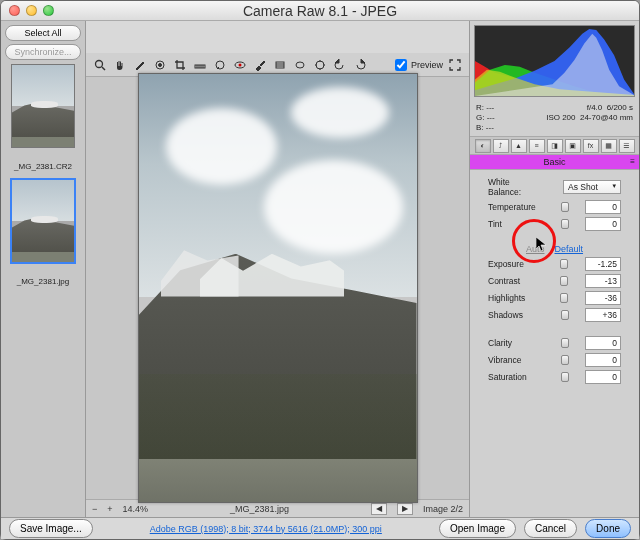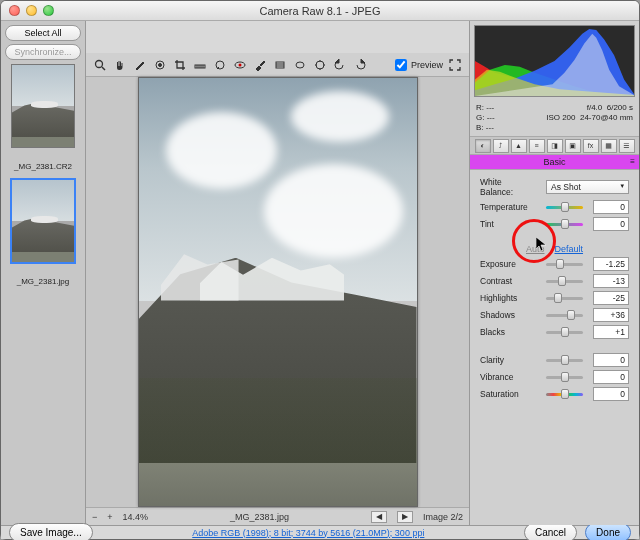--- a/index.html
+++ b/index.html
@@ -4,21 +4,21 @@
 <style>
   * { box-sizing: border-box; margin: 0; padding: 0; font-family: "Lucida Grande", Helvetica, Arial, sans-serif; }
   body { background: #999; width: 640px; height: 540px; overflow: hidden; }
   .window { position: relative; width: 640px; height: 540px; background: #d9d9d9; border: 1px solid #666; border-radius: 6px; display: flex; flex-direction: column; }
   .titlebar { height: 20px; background: linear-gradient(#f6f6f6, #dcdcdc); border-bottom: 1px solid #aaa; display: flex; align-items: center; position: relative; border-radius: 5px 5px 0 0; }
   .traffic { display: flex; gap: 6px; margin-left: 8px; }
   .tl { width: 11px; height: 11px; border-radius: 50%; border: 0.5px solid rgba(0,0,0,.25); }
   .tl.r { background: radial-gradient(circle at 35% 30%, #ff9b92, #ff5f57); }
   .tl.y { background: radial-gradient(circle at 35% 30%, #ffe08a, #ffbd2e); }
   .tl.g { background: radial-gradient(circle at 35% 30%, #9be28d, #28c940); }
-  .title { position: absolute; left: 0; right: 0; text-align: center; font-size: 11px; color: #333; }
+  .title { position: absolute; left: 0; right: 0; text-align: center; font-size: 14px; color: #333; }
   .body { flex: 1; display: flex; min-height: 0; }
   .filmstrip { width: 85px; background: #c7c7c7; border-right: 1px solid #999; display: flex; flex-direction: column; align-items: center; padding: 4px 4px; gap: 4px; }
   .btnbar { width: 100%; display: flex; flex-direction: column; gap: 3px; }
   .btn-s { font-size: 9px; padding: 2px 0; background: linear-gradient(#fdfdfd,#e7e7e7); border: 1px solid #999; border-radius: 9px; text-align: center; cursor: default; }
   .btn-s.dis { color: #999; }
   .thumb { width: 64px; height: 84px; background: #aaa; border: 1px solid #777; position: relative; display:flex; align-items:flex-end; justify-content:center;}
   .thumb.sel { outline: 2px solid #3b82f6; outline-offset: -1px; }
   .thumb .sky { position:absolute; inset:0 0 50% 0; background: linear-gradient(#b6c4cd,#d6dde0);}
   .thumb .mtn { position:absolute; inset:45% 0 12% 0; background: linear-gradient(#6a6a64,#52524b); clip-path: polygon(0 30%,20% 10%,45% 0,70% 15%,100% 25%,100% 100%,0 100%);}
   .thumb .water{ position:absolute; inset:88% 0 0 0; background:#7c8073;}
@@ -47,36 +47,36 @@
   .histo { height:72px; margin:4px; border:1px solid #888; background:#2a2a2a; position:relative; overflow:hidden;}
   .histo svg { position:absolute; inset:0; width:100%; height:100%;}
   .meta { padding:2px 6px 4px; display:flex; justify-content:space-between; font-size:8px; color:#222; border-bottom:1px solid #aaa;}
   .meta .col { display:flex; flex-direction:column; gap:1px;}
   .tabs { height:18px; display:flex; align-items:center; justify-content:center; gap:2px; border-bottom:1px solid #aaa; background:#c6c6c6;}
   .tab-ic { width:16px; height:14px; border:1px solid #999; background:linear-gradient(#f5f5f5,#ddd); display:flex; align-items:center; justify-content:center; font-size:7px; color:#333;}
   .tab-ic.act { background:linear-gradient(#e0e0e0,#c0c0c0); box-shadow: inset 0 1px 2px rgba(0,0,0,.2);}
   .panetitle { text-align:center; font-size:9px; padding:2px 0; border-bottom:1px solid #aaa; background:#d946ef; position:relative;}
   .panetitle .menu { position:absolute; right:4px; top:2px; font-size:8px;}
   .controls { flex:1; overflow:auto; padding:4px 6px 2px;}
-  .row { display:flex; align-items:center; gap:10px; margin:3px 4px; }
+  .row { display:flex; align-items:center; gap:19px; margin:3px 12px; }
   .row label { flex:0 0 56px; font-size:8.5px; }
   .row .val { width:36px; border:1px solid #999; background:#fff; text-align:right; padding:1px 3px; font-size:8.5px;}
   .row.wb .sel { flex:1; border:1px solid #999; background:linear-gradient(#fff,#eee); padding:1px 4px; font-size:8.5px; position:relative;}
   .row.wb .sel::after{content:"▾"; position:absolute; right:4px; top:1px; font-size:7px;}
   .slider { flex:1; height:10px; position:relative; }
   .slider .track { position:absolute; left:0; right:0; top:4px; height:3px; background:#aaa; border-radius:2px;}
   .slider.color .track { background:linear-gradient(90deg,#06b6d4,#eab308);}
   .slider.tint .track { background:linear-gradient(90deg,#22c55e,#d946ef);}
   .slider.sat .track { background:linear-gradient(90deg,#888,#ef4444,#eab308,#22c55e,#06b6d4,#8b5cf6);}
   .slider .knob { position:absolute; top:0; width:8px; height:10px; background:linear-gradient(#f7f7f7,#ccc); border:1px solid #888; border-radius:2px; transform:translateX(-50%);}
   .sep { height:8px; }
   .autos { display:flex; justify-content:center; gap:10px; font-size:9px; margin:2px 0 2px;}
   .autos .a1 { color:#888; text-decoration:underline;}
   .autos .a2 { color:#1463d6; text-decoration:underline;}
-  .footer { height:14px; border-top:1px solid #999; background:#d9d9d9; display:flex; align-items:center; padding:0 8px; gap:8px;}
+  .footer { height:22px; border-top:1px solid #999; background:#d9d9d9; display:flex; align-items:center; padding:0 8px; gap:8px;}
   .footer .link { flex:1; text-align:center; font-size:9px; color:#1463d6; text-decoration:underline;}
   .fbtn { font-size:10px; padding:3px 10px; border:1px solid #888; border-radius:10px; background:linear-gradient(#fefefe,#e6e6e6); cursor:default;}
   .fbtn.primary { background:linear-gradient(#cfe6ff,#8fc0ff); border-color:#4a7ecb;}
   .circle-ann { position:absolute; border:3px solid #e11; border-radius:50%; width:44px; height:44px; pointer-events:none;}
   .cursor { position:absolute; width:12px; height:16px; pointer-events:none;}
   .cursor svg{width:12px;height:16px;}
 </style>
 </head>
 <body>
 
@@ -317,37 +317,29 @@
               <div class="knob" style="left:44%"></div>
             </div>
             <div class="val">-13</div>
           </div>
         <div class="row">
             <label>Highlights</label>
             <div class="slider">
               <div class="track"></div>
               <div class="knob" style="left:33%"></div>
             </div>
-            <div class="val">-25</div>
+            <div class="val">-36</div>
           </div>
         <div class="row">
             <label>Shadows</label>
             <div class="slider">
               <div class="track"></div>
               <div class="knob" style="left:67%"></div>
             </div>
             <div class="val">+36</div>
-          </div>
-        <div class="row">
-            <label>Blacks</label>
-            <div class="slider">
-              <div class="track"></div>
-              <div class="knob" style="left:50.5%"></div>
-            </div>
-            <div class="val">+1</div>
           </div>
 
         <div class="sep"></div>
         <div class="row">
             <label>Clarity</label>
             <div class="slider">
               <div class="track"></div>
               <div class="knob" style="left:50%"></div>
             </div>
             <div class="val">0</div>
@@ -376,17 +368,18 @@
             <path d="M0 0v12l3-3 2 5 2-1-2-5h5z" fill="#000" stroke="#fff" stroke-width=".6"></path>
           </svg>
       </div>
     </div>
 
   </div>
 
   <div class="footer">
     <div class="fbtn">Save Image...</div>
     <div class="link">Adobe RGB (1998); 8 bit; 3744 by 5616 (21.0MP); 300 ppi</div>
+    <div class="fbtn">Open Image</div>
     <div class="fbtn">Cancel</div>
     <div class="fbtn primary">Done</div>
   </div>
 
 </div>
 
 </body></html>

